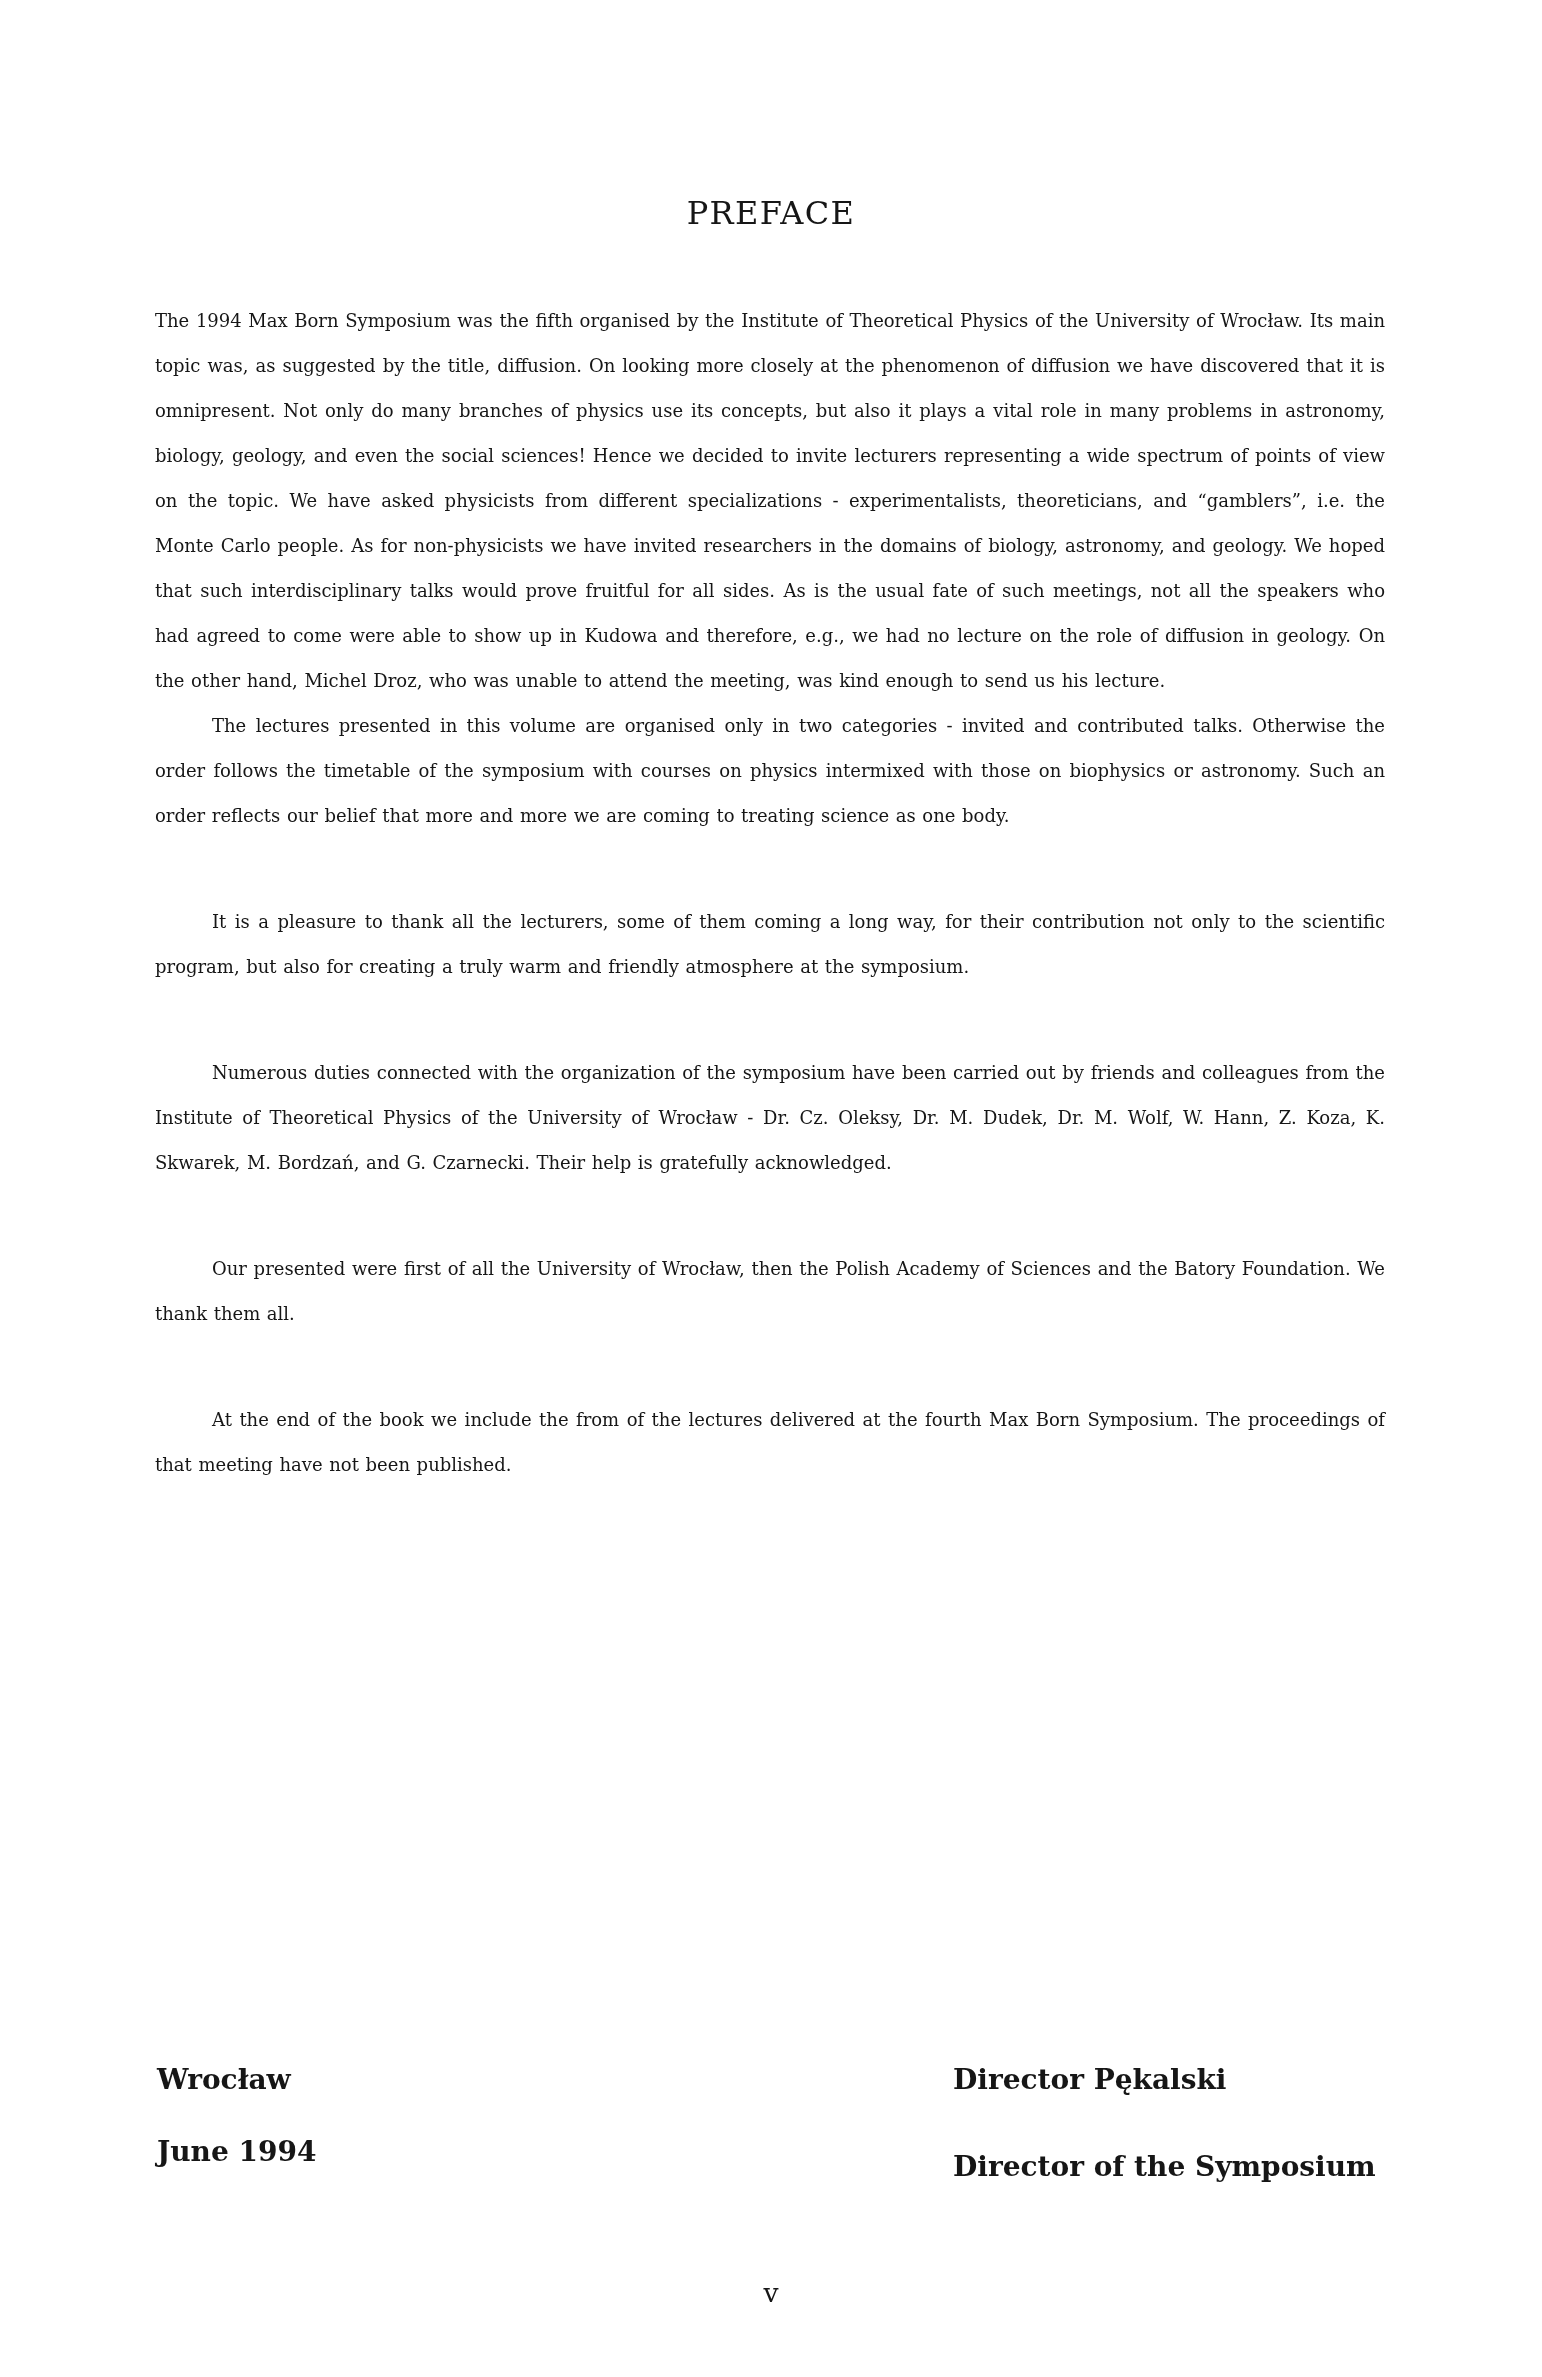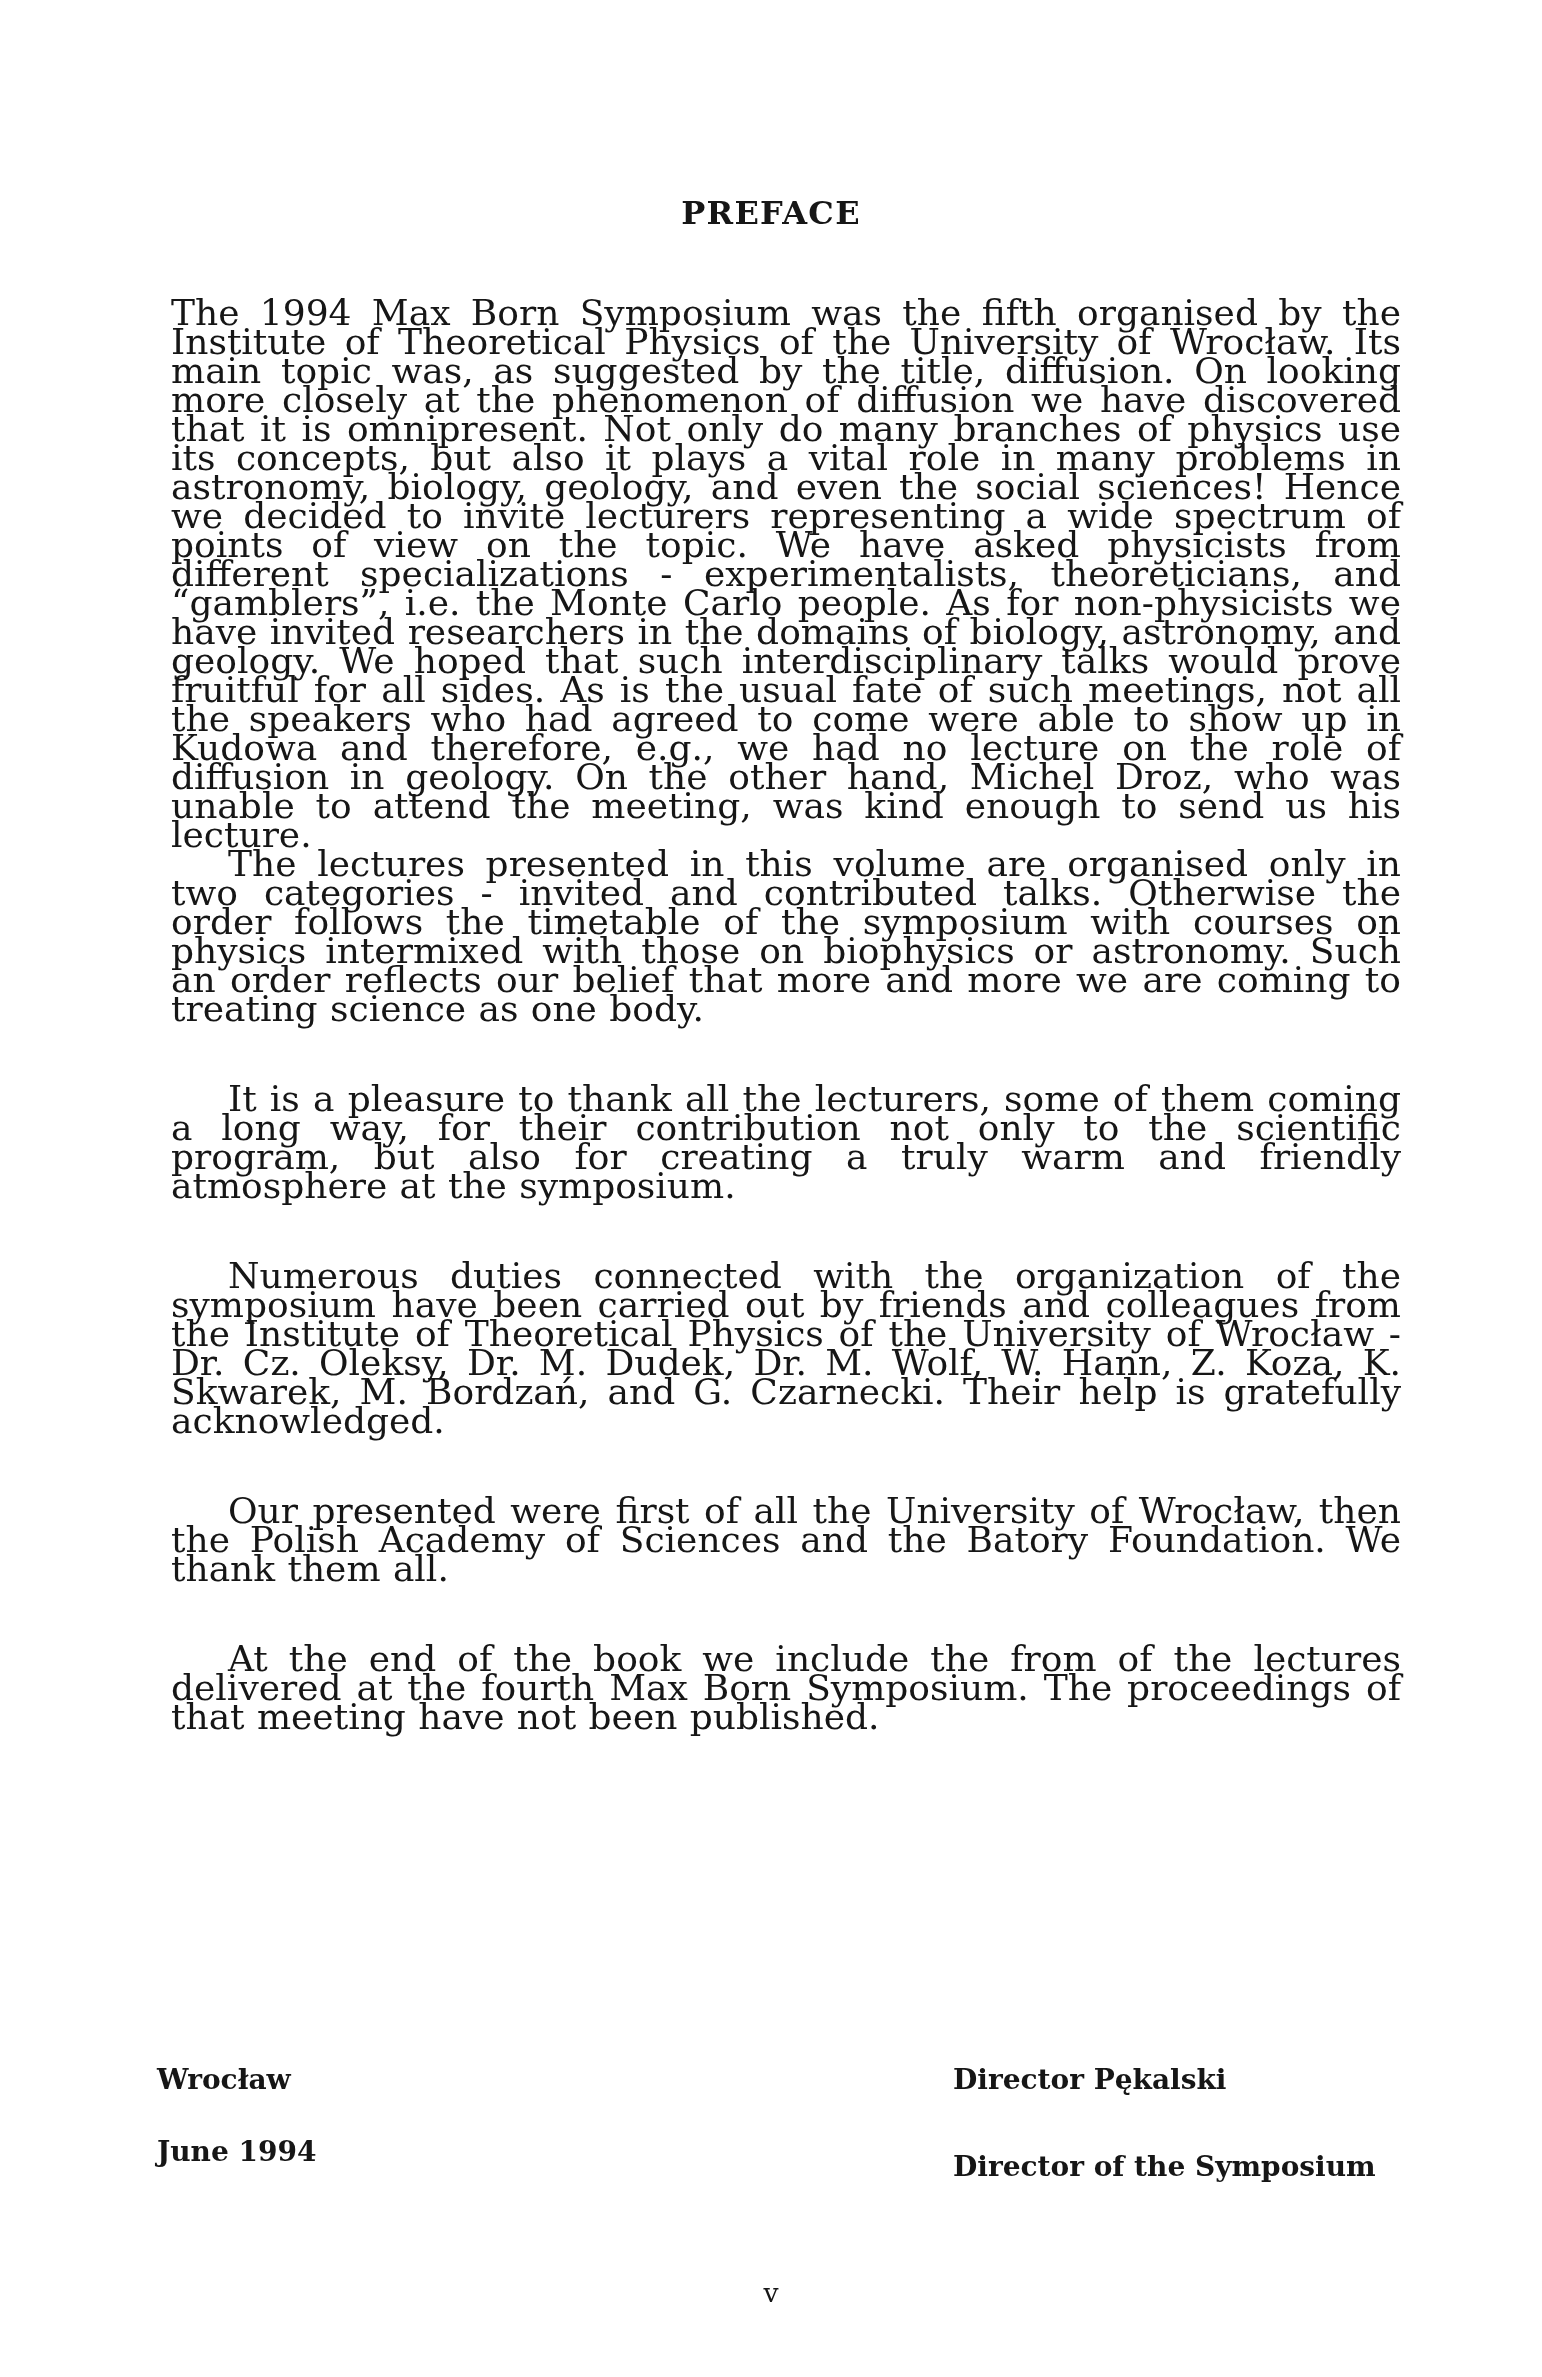--- a/index.html
+++ b/index.html
@@ -21,31 +21,31 @@
       background: #ffffff;
       overflow: hidden;
     }
     .title {
       position: absolute;
       top: 194px;
       left: 0;
       width: 100%;
       text-align: center;
       font-size: 32px;
-      font-weight: bold;
+      font-weight: normal;
       letter-spacing: 1.3px;
       margin: 0;
     }
     .text-block {
       position: absolute;
       top: 298px;
-      left: 171px;
+      left: 155px;
       width: 1230px;
-      font-size: 36px;
-      line-height: 29px;
+      font-size: 18px;
+      line-height: 45px;
       text-align: justify;
       word-spacing: 0.9px;
     }
     .para {
       margin: 0;
       padding: 0;
     }
     .para.indent {
       text-indent: 57px;
     }

